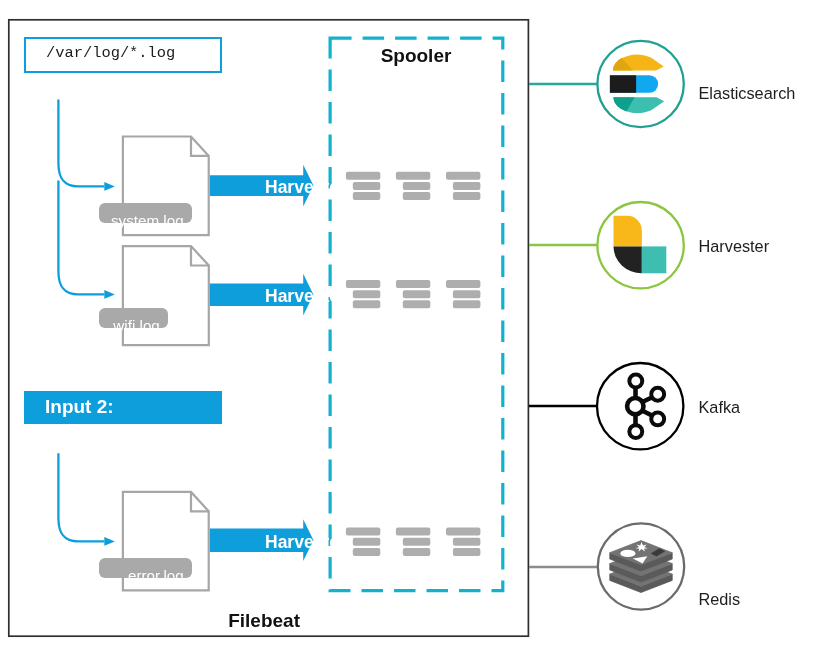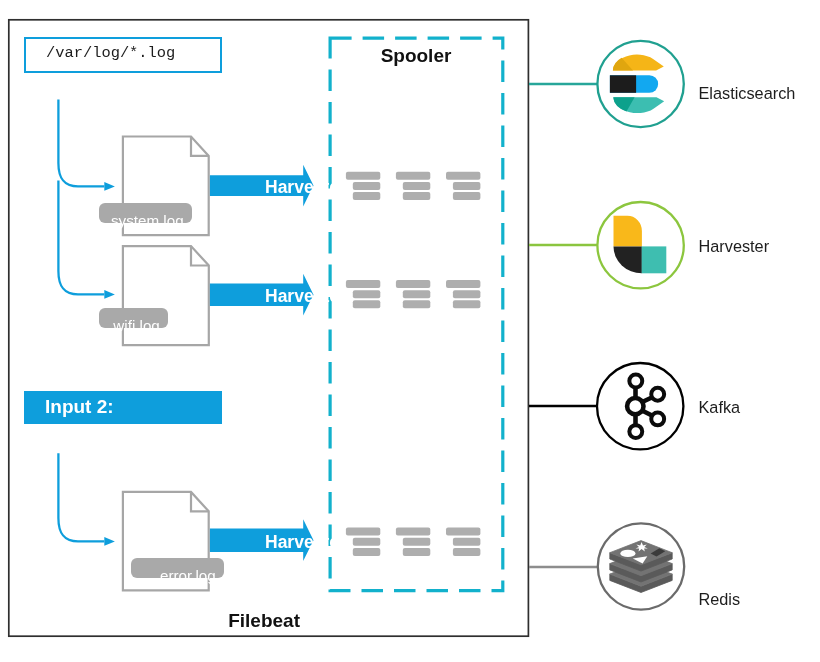--- a/index.html
+++ b/index.html
@@ -158,19 +158,19 @@
 
   <div class="abs" id="spooler-label">Spooler</div>
   <div class="abs" id="filebeat-label">Filebeat</div>
 
   <div class="harv-text" style="left:221px;top:177.0px;">Harvester</div>
   <div class="harv-text" style="left:221px;top:286.2px;">Harvester</div>
   <div class="harv-text" style="left:221px;top:532.2px;">Harvester</div>
 
   <div class="chip" style="left:99.3px;top:203.1px;width:92.3px;">system.log</div>
   <div class="chip" style="left:98.8px;top:308px;width:69px;">wifi.log</div>
-  <div class="chip" style="left:98.6px;top:558.3px;width:93.1px;margin-left:32px;">error.log</div>
+  <div class="chip" style="left:98.6px;top:558.3px;width:93.1px;">error.log</div>
 
   <div class="out-label" style="top:76.8px;margin-top:8px;">Elasticsearch</div>
   <div class="out-label" style="top:237.5px;">Harvester</div>
   <div class="out-label" style="top:398.5px;">Kafka</div>
   <div class="out-label" style="top:558px;margin-top:33px;">Redis</div>
 </div>
 
 </body></html>

